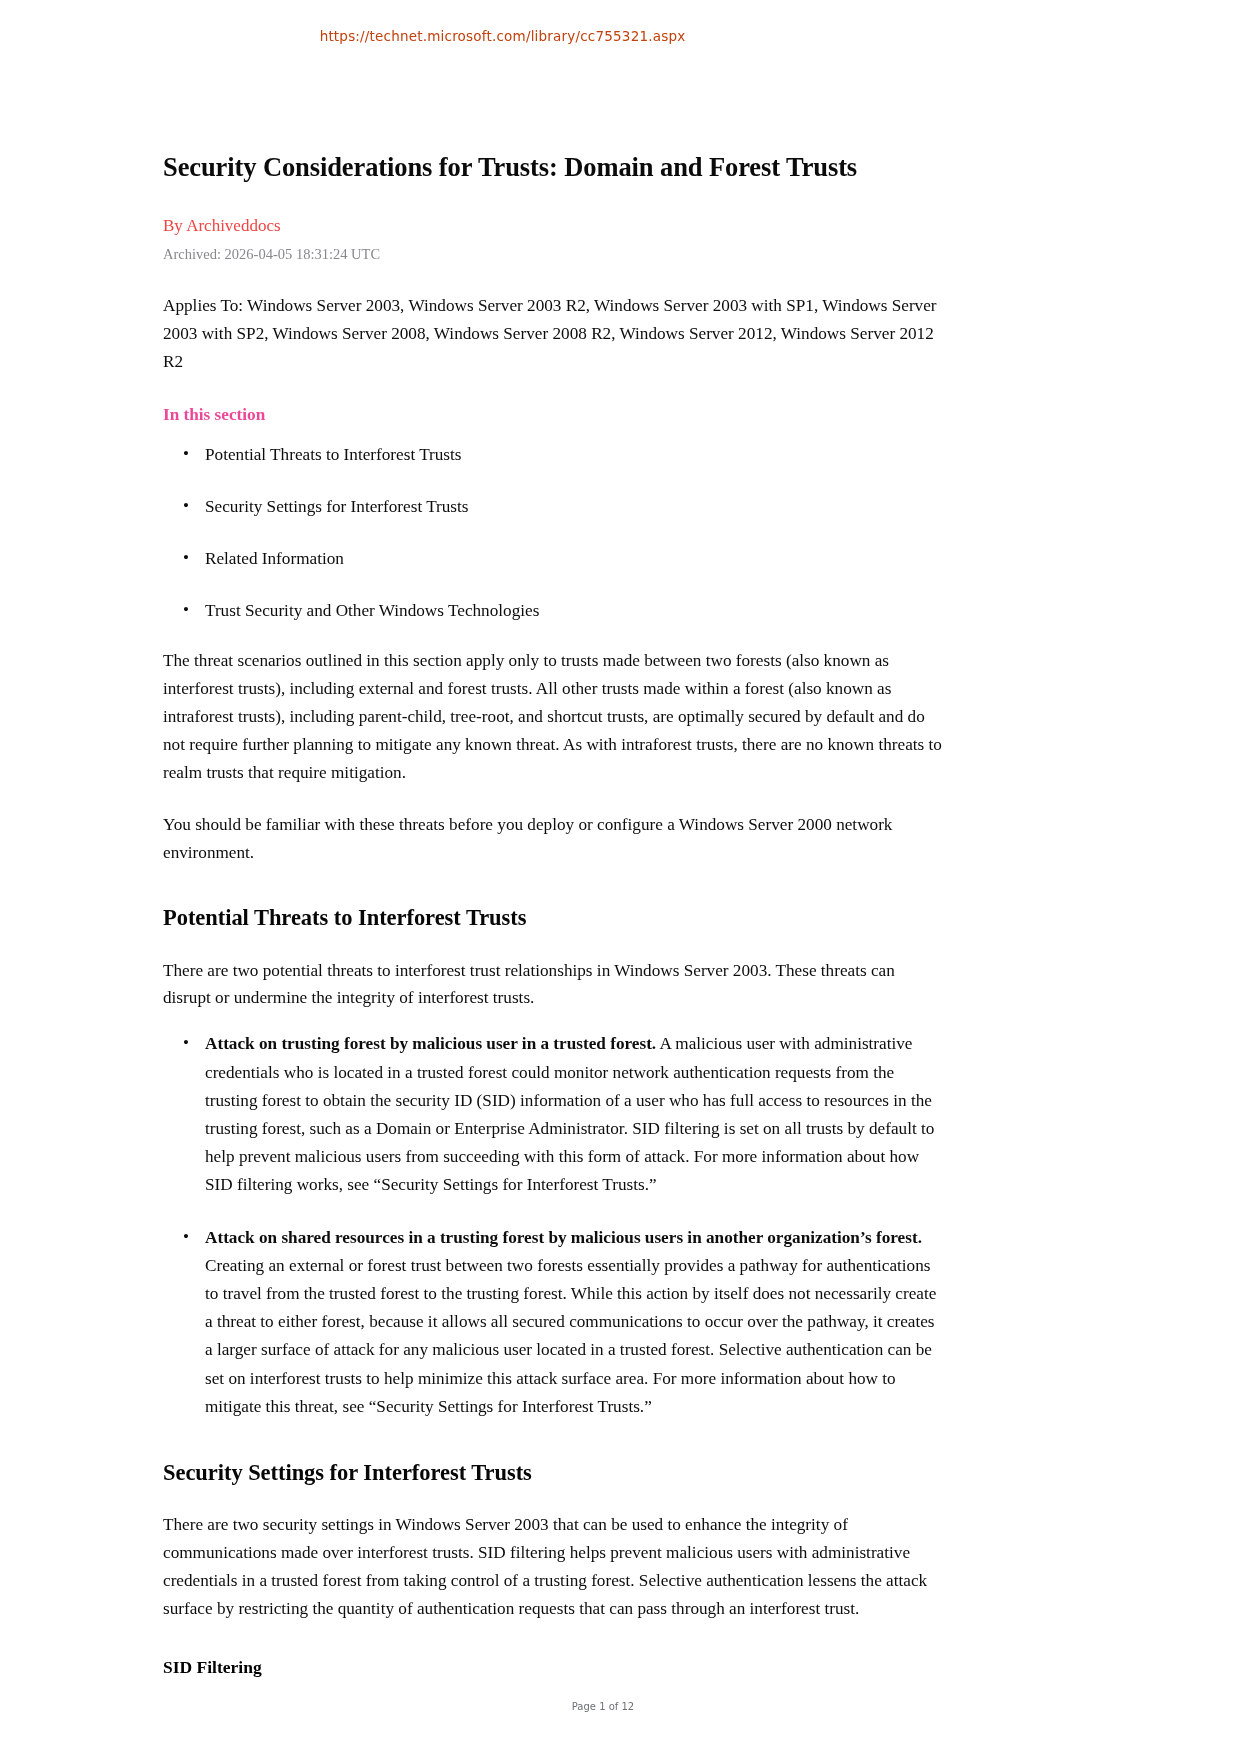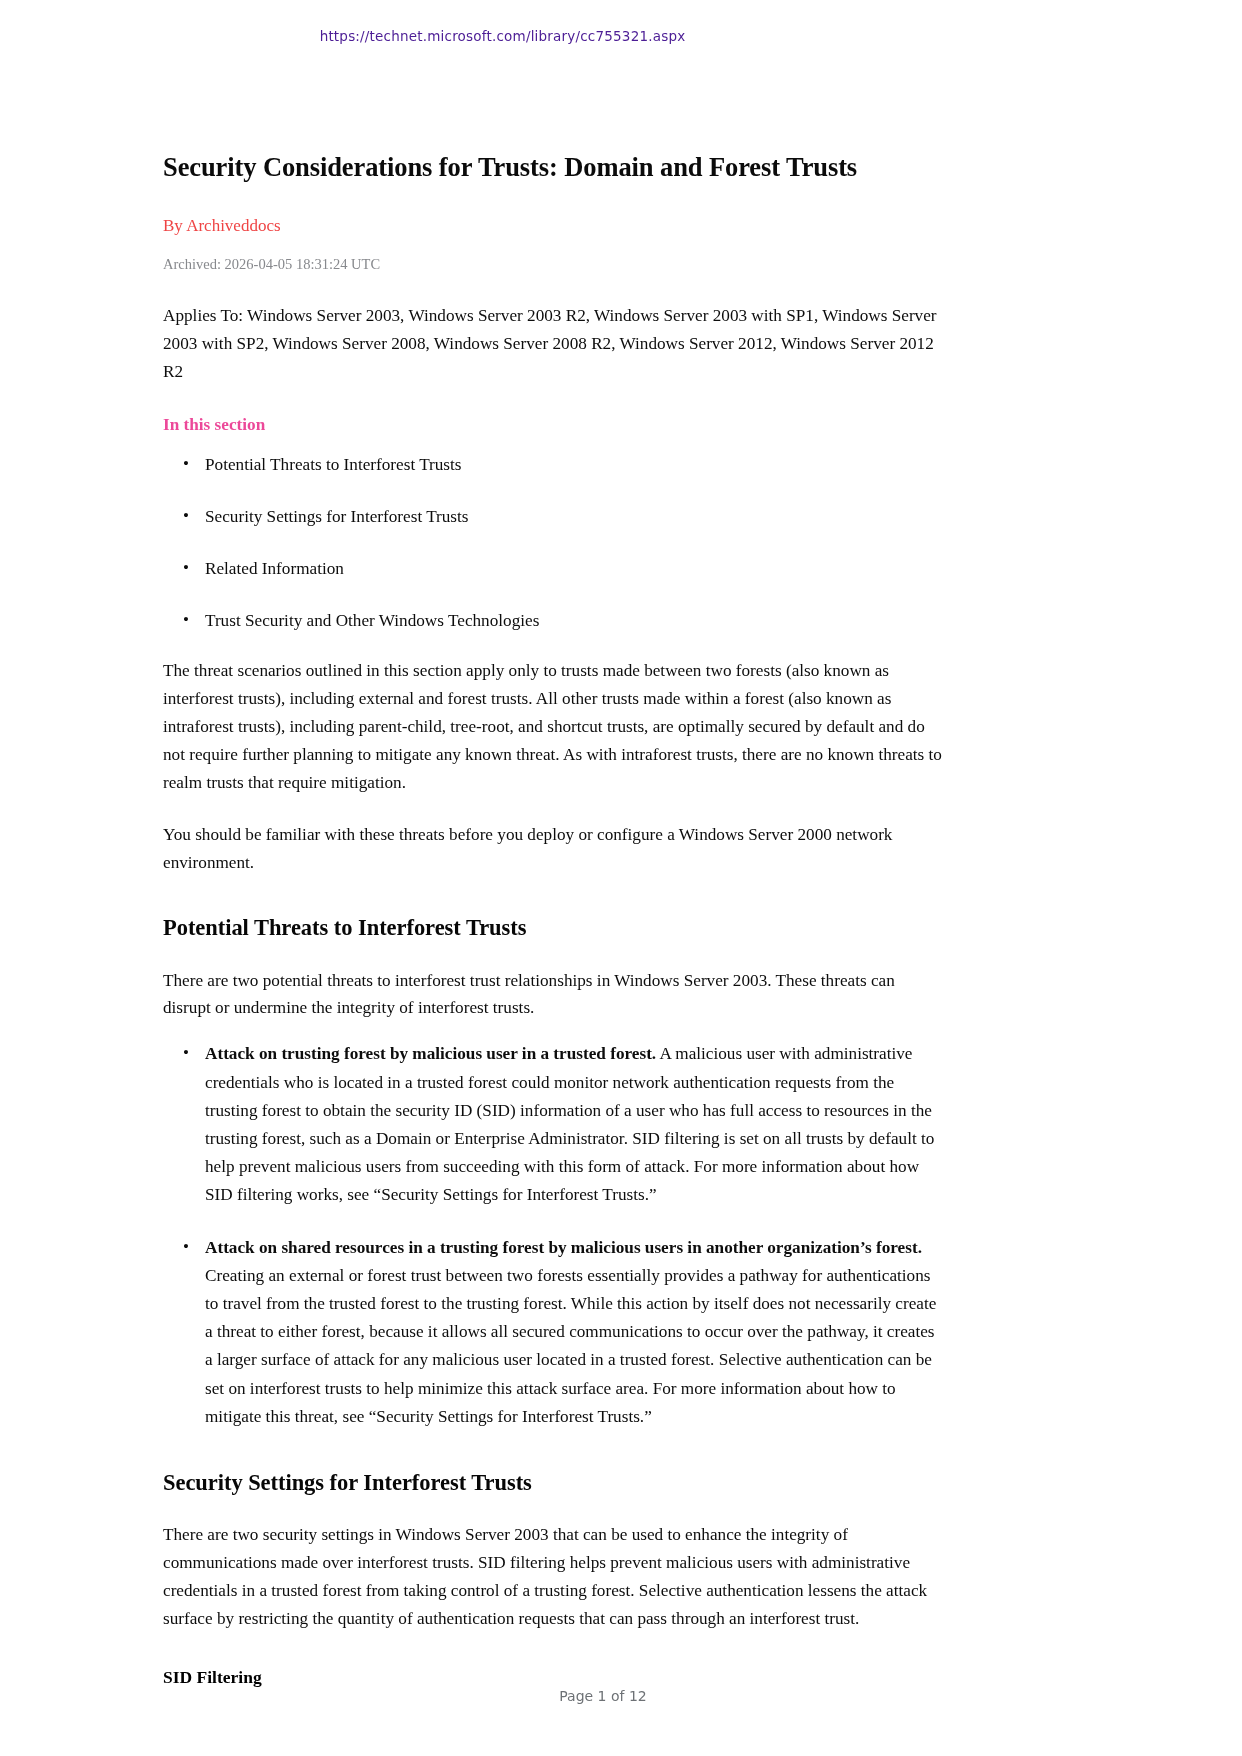--- a/index.html
+++ b/index.html
@@ -26,32 +26,32 @@
   
   .page-header {
     position: absolute;
     top: 28px;
     left: 0;
     width: 1005px;
     text-align: center;
     font-family: "DejaVu Sans", "Liberation Sans", sans-serif;
     font-size: 13.5px;
     letter-spacing: 0.2px;
-    color: #4c1d95;
+    color: #c2410c;
   }
 
   
   .page-footer {
     position: absolute;
-    bottom: 52px;
+    bottom: 44px;
     left: 0;
     width: 1206px;
     text-align: center;
     font-family: "DejaVu Sans", "Liberation Sans", sans-serif;
-    font-size: 14px;
+    font-size: 10px;
     color: #6d7175;
   }
 
   
   .content {
     position: absolute;
     top: 152px;
     left: 163px;
     width: 782px;
   }
@@ -68,21 +68,21 @@
   .byline {
     font-size: 17px;
     color: #ef4444;
     margin-top: 30px;
     line-height: 1.4;
   }
 
   .archived {
     font-size: 14.5px;
     color: #87898d;
-    margin-top: 16px;
+    margin-top: 6px;
     line-height: 1.4;
   }
 
   p.body {
     font-size: 17.2px;
     line-height: 1.62;
     margin: 24px 0 0 0;
     text-align: left;
     color: #0d0d0d;
   }

